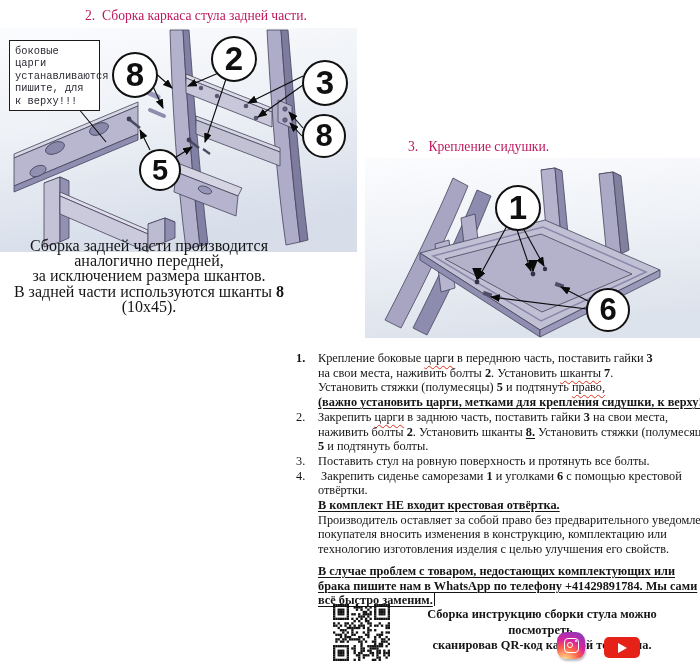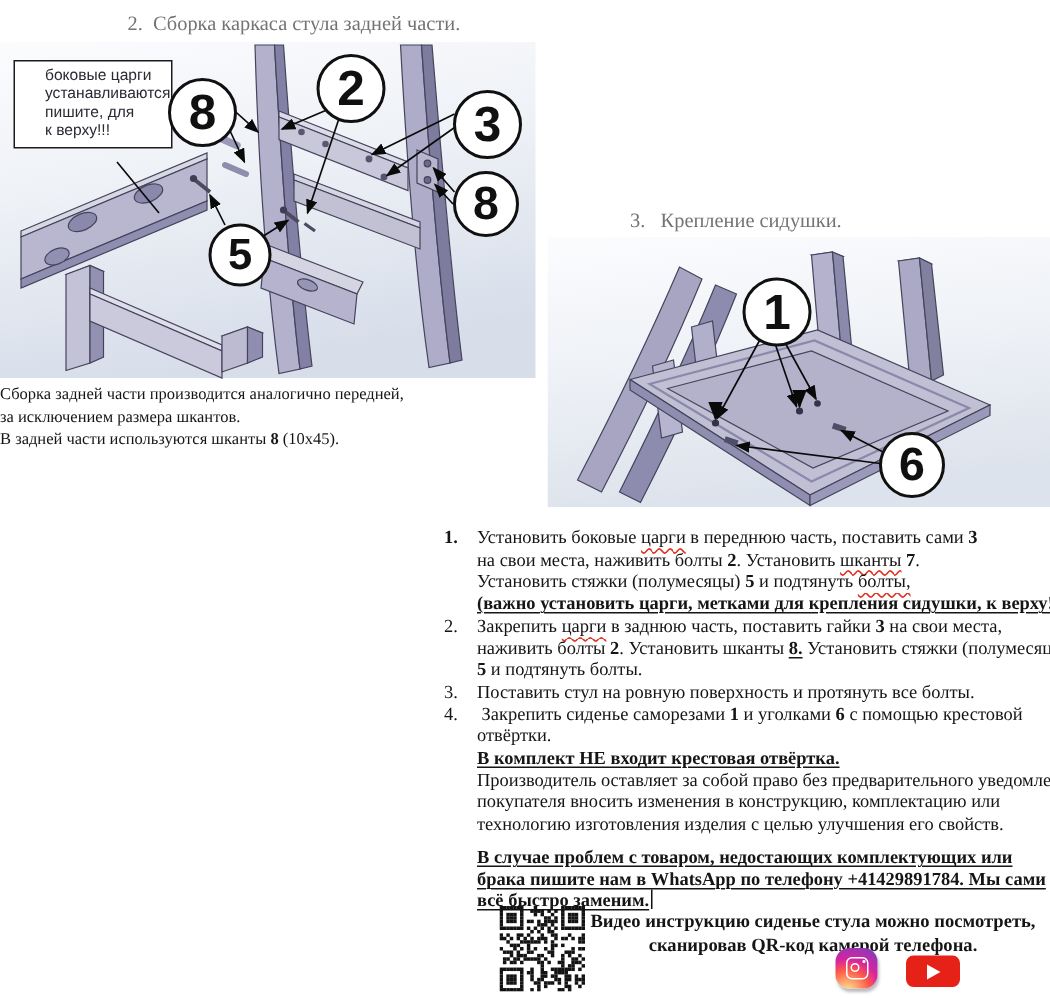--- a/index.html
+++ b/index.html
@@ -1,32 +1,32 @@
 <!DOCTYPE html>
 <html><head>
 <meta charset="utf-8">
 <style>
   html,body{margin:0;padding:0;background:#fff;}
   .page{position:relative;width:700px;height:665px;background:#fff;overflow:hidden;
         font-family:"Liberation Serif",serif;color:#151515;}
   .abs{position:absolute;}
-  .heading{font-size:13.6px;white-space:pre;color:#737373;}
+  .heading{font-size:13.6px;white-space:pre;color:#be185d;}
   
   .note-box{left:9px;top:12px;width:80px;border:1.6px solid #1b1b1b;background:#fff;
-            padding:4px 4px 3px 20px;font-family:Liberation Sans, sans-serif;
+            padding:4px 4px 3px 5px;font-family:Liberation Mono, monospace;
             font-size:10.4px;line-height:12.4px;color:#2a2a33;z-index:5;}
   
   .balloon{position:absolute;border:2.2px solid #101010;border-radius:50%;background:#fff;
            display:flex;align-items:center;justify-content:center;
            font-family:"Liberation Sans",sans-serif;font-weight:bold;color:#101010;z-index:6;}
   .bl-42{width:42px;height:42px;font-size:33px;}
   .bl-40{width:40px;height:40px;font-size:31px;}
   .bl-38{width:38px;height:38px;font-size:29px;}
   
-  .caption-left{left:0;top:256px;width:298px;font-size:11px;line-height:15.2px;}
+  .caption-left{left:0;top:238px;width:298px;text-align:center;font-size:16px;line-height:15.2px;}
   .instructions{left:292px;top:351px;width:412px;font-size:12.3px;line-height:14.7px;}
   .item{display:flex;}
   .num{flex:none;width:26px;padding-left:4px;box-sizing:border-box;}
   .body{flex:1;}
   .line{white-space:pre;}
   .b{font-weight:bold;}
   .u{text-decoration-line:underline;text-decoration-thickness:1.2px;text-underline-offset:2px;}
   .sq{text-decoration-line:underline;text-decoration-style:wavy;text-decoration-color:#e03020;
       text-decoration-thickness:1px;text-underline-offset:2.5px;}
   .caret{display:inline-block;width:1.6px;height:13px;background:#111;vertical-align:-2px;margin-left:1px;}
@@ -43,21 +43,21 @@
   .yt{left:604px;top:637px;width:36px;height:21px;background:#e62117;border-radius:5px;
       display:flex;align-items:center;justify-content:center;}
   .yt-play{width:0;height:0;border-left:9px solid #fff;border-top:5.5px solid transparent;border-bottom:5.5px solid transparent;}
 </style>
 </head>
 <body>
 
 <div class="page">
 
   <div class="abs heading" style="left:85px;top:8px;">2.  Сборка каркаса стула задней части.</div>
-  <div class="abs heading" style="left:408px;top:139px;margin-left:12px;">3.   Крепление сидушки.</div>
+  <div class="abs heading" style="left:408px;top:139px;">3.   Крепление сидушки.</div>
 
   <div class="abs" style="left:0;top:28px;width:360px;height:274px;">
     <svg width="360" height="274" viewBox="0 0 360 274">
       <defs>
         <linearGradient id="bgL" x1="0" y1="0" x2="0.25" y2="1">
           <stop offset="0" stop-color="#fbfcfe"></stop>
             <stop offset="0.45" stop-color="#eef1f6"></stop>
             <stop offset="1" stop-color="#d7deea"></stop>
         </linearGradient>
         <marker id="arrL" markerWidth="9" markerHeight="7" refX="8" refY="3.5" orient="auto">
@@ -222,23 +222,23 @@
       </div>
     <div class="balloon bl-40" style="left:221px;top:130px;">
         <span>6</span>
       </div>
   </div>
 
   <div class="abs instructions" id="instructions">
       <div class="item">
         <span class="num b">1.</span>
         <div class="body">
-          <div class="line"><span>Установить боковые </span><span class="sq">царги</span><span> в переднюю часть, поставить сами </span><span class="b">3</span></div>
+          <div class="line"><span>Крепление боковые </span><span class="sq">царги</span><span> в переднюю часть, поставить гайки </span><span class="b">3</span></div>
           <div class="line"><span>на свои места, наживить болты </span><span class="b">2</span><span>. Установить </span><span class="sq">шканты</span><span> </span><span class="b">7</span><span>.</span></div>
-          <div class="line"><span>Установить стяжки (полумесяцы) </span><span class="b">5</span><span> и подтянуть </span><span class="sq">болты,</span></div>
+          <div class="line"><span>Установить стяжки (полумесяцы) </span><span class="b">5</span><span> и подтянуть </span><span class="sq">право,</span></div>
           <div class="line"><span class="b u">(важно установить царги, метками для крепления сидушки, к верху!)</span></div>
         </div>
       </div>
       <div class="item">
         <span class="num">2.</span>
         <div class="body">
           <div class="line"><span>Закрепить </span><span class="sq">царги</span><span> в заднюю часть, поставить гайки </span><span class="b">3</span><span> на свои места,</span></div>
           <div class="line"><span>наживить болты </span><span class="b">2</span><span>. Установить шканты </span><span class="b u">8.</span><span> Установить стяжки (полумесяцы)</span></div>
           <div class="line"><span class="b">5</span><span> и подтянуть болты.</span></div>
         </div>
@@ -561,21 +561,21 @@
         <rect x="20" y="23" width="1.02" height="1.02" fill="#131313"></rect>
         <rect x="23" y="23" width="1.02" height="1.02" fill="#131313"></rect>
         <rect x="9" y="24" width="1.02" height="1.02" fill="#131313"></rect>
         <rect x="11" y="24" width="1.02" height="1.02" fill="#131313"></rect>
         <rect x="17" y="24" width="1.02" height="1.02" fill="#131313"></rect>
         <rect x="18" y="24" width="1.02" height="1.02" fill="#131313"></rect>
         <rect x="20" y="24" width="1.02" height="1.02" fill="#131313"></rect>
       </svg>
   </div>
   <div class="abs qr-caption">
-    <div>Видео инструкцию сиденье стула можно посмотреть,</div>
+    <div>Сборка инструкцию сборки стула можно посмотреть,</div>
     <div>сканировав QR-код камерой телефона.</div>
   </div>
   <div class="abs ig">
     <span class="ig-cam">
       <span class="ig-lens"></span>
       <span class="ig-dot"></span>
     </span>
   </div>
   <div class="abs yt">
     <span class="yt-play"></span>

